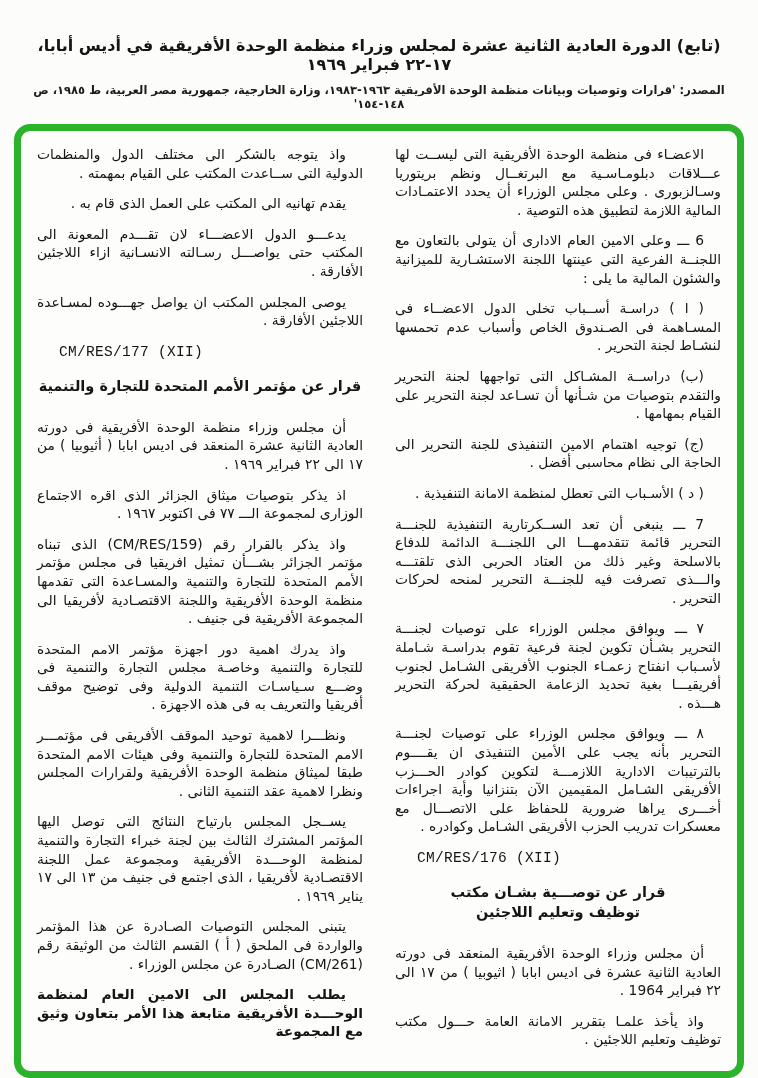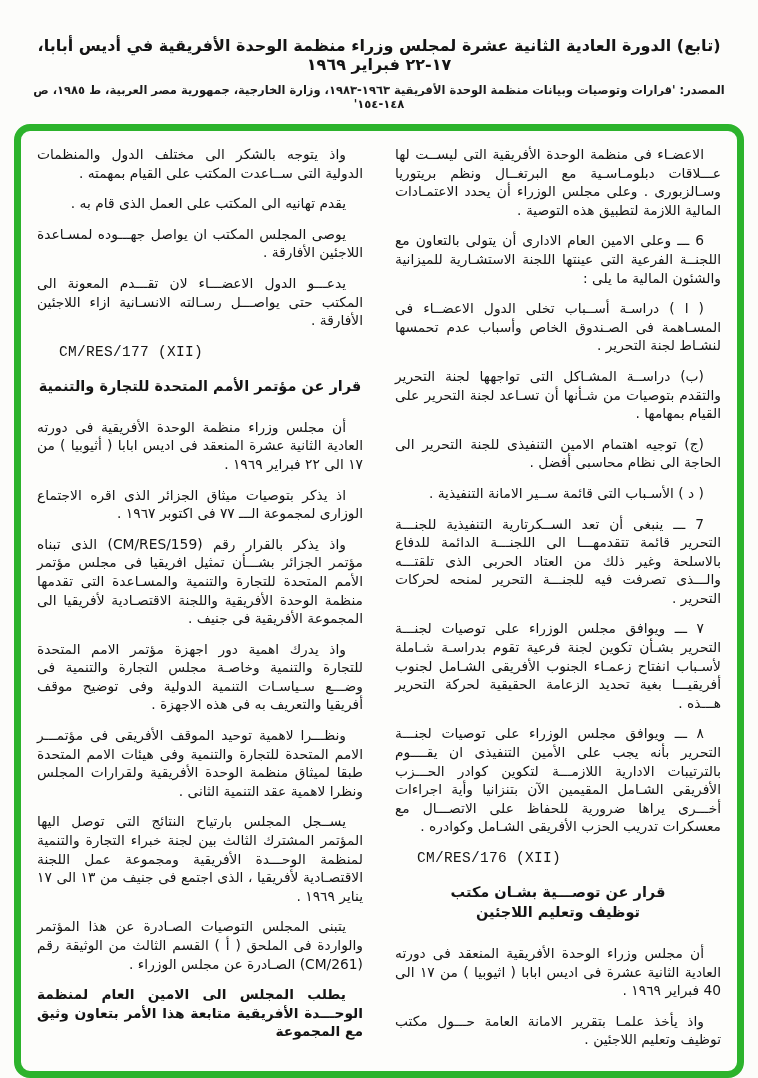--- a/index.html
+++ b/index.html
@@ -80,35 +80,35 @@
 </header>
 
 <main class="frame">
   <div class="cols">
     <div class="col">
         <p class="para">الاعضـاء فى منظمة الوحدة الأفريقية التى ليســت لها عـــلاقات دبلومـاسـية مع البرتغــال ونظم بريتوريا وسـالزبورى . وعلى مجلس الوزراء أن يحدد الاعتمـادات المالية اللازمة لتطبيق هذه التوصية .</p>
         <p class="para">6 ـــ وعلى الامين العام الادارى أن يتولى بالتعاون مع اللجنــة الفرعية التى عينتها اللجنة الاستشـارية للميزانية والشئون المالية ما يلى :</p>
         <p class="para">( ا ) دراسـة أســباب تخلى الدول الاعضــاء فى المسـاهمة فى الصـندوق الخاص وأسباب عدم تحمسها لنشـاط لجنة التحرير .</p>
         <p class="para">(ب) دراســة المشـاكل التى تواجهها لجنة التحرير والتقدم بتوصيات من شـأنها أن تسـاعد لجنة التحرير على القيام بمهامها .</p>
         <p class="para">(ج) توجيه اهتمام الامين التنفيذى للجنة التحرير الى الحاجة الى نظام محاسبى أفضل .</p>
-        <p class="para">( د ) الأسـباب التى قائمة ســير الامانة التنفيذية .</p>
+        <p class="para">( د ) الأسـباب التى تعطل لمنظمة الامانة التنفيذية .</p>
         <p class="para">7 ـــ ينبغى أن تعد الســكرتارية التنفيذية للجنـــة التحرير قائمة تتقدمهـــا الى اللجنـــة الدائمة للدفاع بالاسلحة وغير ذلك من العتاد الحربى الذى تلقتـــه والـــذى تصرفت فيه للجنـــة التحرير لمنحه لحركات التحرير .</p>
         <p class="para">٧ ـــ ويوافق مجلس الوزراء على توصيات لجنـــة التحرير بشـأن تكوين لجنة فرعية تقوم بدراسـة شـاملة لأسـباب انفتاح زعمـاء الجنوب الأفريقى الشـامل لجنوب أفريقيـــا بغية تحديد الزعامة الحقيقية لحركة التحرير هـــذه .</p>
         <p class="para">٨ ـــ ويوافق مجلس الوزراء على توصيات لجنـــة التحرير بأنه يجب على الأمين التنفيذى ان يقــــوم بالترتيبات الادارية اللازمـــة لتكوين كوادر الحـــزب الأفريقى الشـامل المقيمين الآن بتنزانيا وأية اجراءات أخـــرى يراها ضرورية للحفاظ على الاتصـــال مع معسكرات تدريب الحزب الأفريقى الشـامل وكوادره .</p>
         <p class="ref">CM/RES/176 (XII)</p>
         <h3 class="heading">قرار عن توصـــية بشـان مكتب
 توظيف وتعليم اللاجئين</h3>
-        <p class="para">أن مجلس وزراء الوحدة الأفريقية المنعقد فى دورته العادية الثانية عشرة فى اديس ابابا ( اثيوبيا ) من ١٧ الى 40 فبراير ١٩٦٩ .</p>
+        <p class="para">أن مجلس وزراء الوحدة الأفريقية المنعقد فى دورته العادية الثانية عشرة فى اديس ابابا ( اثيوبيا ) من ١٧ الى ٢٢ فبراير 1964 .</p>
         <p class="para">واذ يأخذ علمـا بتقرير الامانة العامة حـــول مكتب توظيف وتعليم اللاجئين .</p>
       </div>
     <div class="col">
         <p class="para">واذ يتوجه بالشكر الى مختلف الدول والمنظمات الدولية التى ســاعدت المكتب على القيام بمهمته .</p>
         <p class="para">يقدم تهانيه الى المكتب على العمل الذى قام به .</p>
+        <p class="para">يدعـــو الدول الاعضـــاء لان تقـــدم المعونة الى المكتب حتى يواصـــل رسـالته الانسـانية ازاء اللاجئين الأفارقة .</p>
         <p class="para">يوصى المجلس المكتب ان يواصل جهـــوده لمسـاعدة اللاجئين الأفارقة .</p>
-        <p class="para">يدعـــو الدول الاعضـــاء لان تقـــدم المعونة الى المكتب حتى يواصـــل رسـالته الانسـانية ازاء اللاجئين الأفارقة .</p>
         <p class="ref">CM/RES/177 (XII)</p>
         <h3 class="heading">قرار عن مؤتمر الأمم المتحدة للتجارة والتنمية</h3>
         <p class="para">أن مجلس وزراء منظمة الوحدة الأفريقية فى دورته العادية الثانية عشرة المنعقد فى اديس ابابا ( أثيوبيا ) من ١٧ الى ٢٢ فبراير ١٩٦٩ .</p>
         <p class="para">اذ يذكر بتوصيات ميثاق الجزائر الذى اقره الاجتماع الوزارى لمجموعة الـــ ٧٧ فى اكتوبر ١٩٦٧ .</p>
         <p class="para">واذ يذكر بالقرار رقم (CM/RES/159) الذى تبناه مؤتمر الجزائر بشـــأن تمثيل افريقيا فى مجلس مؤتمر الأمم المتحدة للتجارة والتنمية والمسـاعدة التى تقدمها منظمة الوحدة الأفريقية واللجنة الاقتصـادية لأفريقيا الى المجموعة الأفريقية فى جنيف .</p>
         <p class="para">واذ يدرك اهمية دور اجهزة مؤتمر الامم المتحدة للتجارة والتنمية وخاصـة مجلس التجارة والتنمية فى وضـــع سـياسـات التنمية الدولية وفى توضيح موقف أفريقيا والتعريف به فى هذه الاجهزة .</p>
         <p class="para">ونظـــرا لاهمية توحيد الموقف الأفريقى فى مؤتمـــر الامم المتحدة للتجارة والتنمية وفى هيئات الامم المتحدة طبقا لميثاق منظمة الوحدة الأفريقية ولقرارات المجلس ونظرا لاهمية عقد التنمية الثانى .</p>
         <p class="para">يســجل المجلس بارتياح النتائج التى توصل اليها المؤتمر المشترك الثالث بين لجنة خبراء التجارة والتنمية لمنظمة الوحـــدة الأفريقية ومجموعة عمل اللجنة الاقتصـادية لأفريقيا ، الذى اجتمع فى جنيف من ١٣ الى ١٧ يناير ١٩٦٩ .</p>
         <p class="para">يتبنى المجلس التوصيات الصـادرة عن هذا المؤتمر والواردة فى الملحق ( أ ) القسم الثالث من الوثيقة رقم (CM/261) الصـادرة عن مجلس الوزراء .</p>
         <p class="para bold">يطلب المجلس الى الامين العام لمنظمة الوحـــدة الأفريقية متابعة هذا الأمر بتعاون وثيق مع المجموعة</p>

